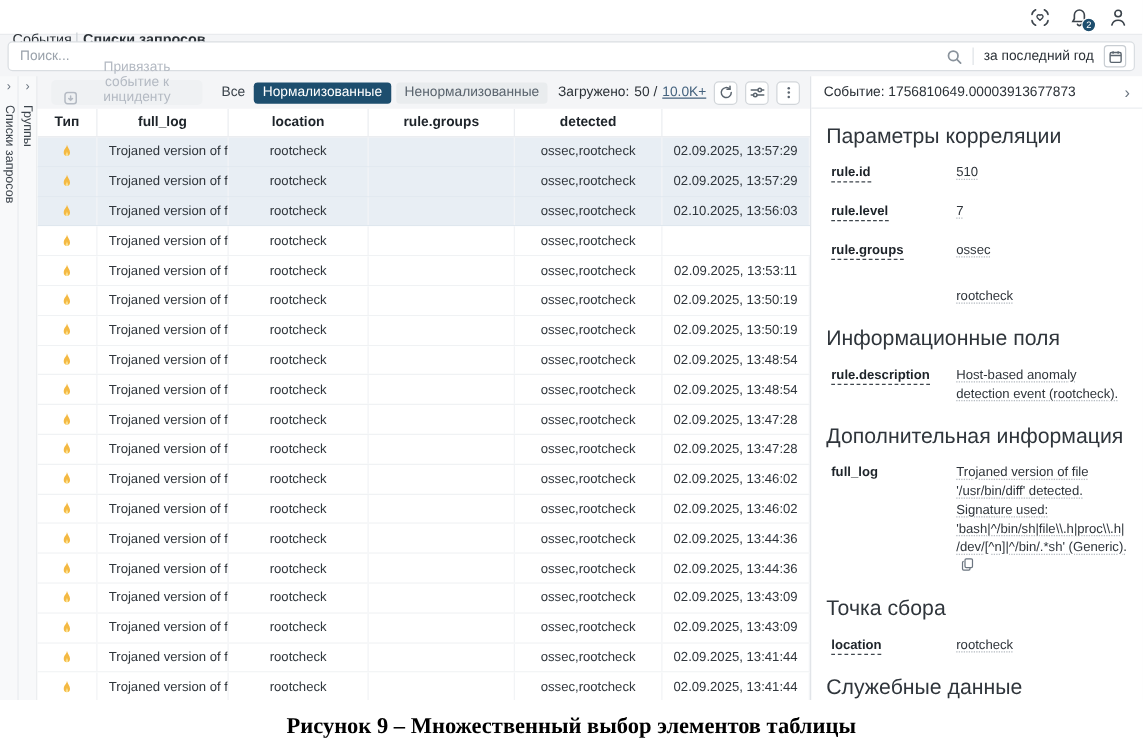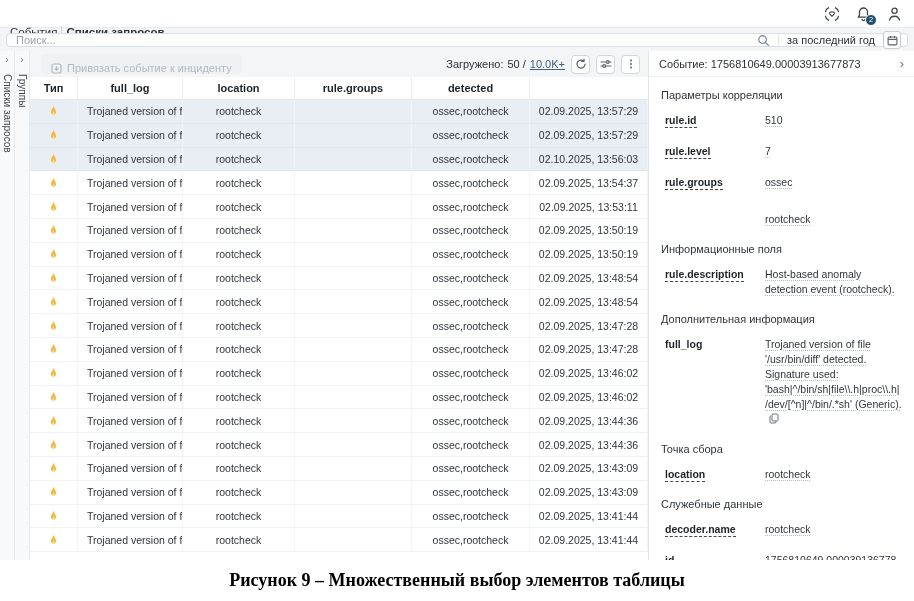--- a/index.html
+++ b/index.html
@@ -13,21 +13,21 @@
   .tabs { display:flex; align-items:flex-start; gap:4px;margin-top:40px; }
   .tab { font-size:11.5px; color:#2b3137; cursor:pointer; }
   .tab.active { font-weight:bold; }
   .tab-divider { width:1px; height:15px; background:#ccd1d6; }
   .top-icons { margin-left:auto; display:flex; align-items:center; gap:16px; }
   .iconbtn { position:relative; display:flex; align-items:center; justify-content:center; }
   .badge { position:absolute; right:-6px; bottom:-4px; width:12px; height:12px; border-radius:50%; background:#1d4e6e; color:#fff; font-size:7.5px; display:flex; align-items:center; justify-content:center; border:1.5px solid #fff; }
 
   
   .search-row { padding:5px 6px 4px 6px; flex:none; }
-  .searchbar { height:14px; background:#fff; border:1px solid #dadee2; border-radius:4px; display:flex; align-items:center; padding:0 6px 0 9px; }
+  .searchbar { height:24px; background:#fff; border:1px solid #dadee2; border-radius:4px; display:flex; align-items:center; padding:0 6px 0 9px; }
   .search-placeholder { font-size:11px; color:#9aa2ab; flex:1; }
   .vdiv { width:1px; height:14px; background:#e0e3e7; margin:0 8px; }
   .period-label { font-size:11px; color:#2b3137; margin-right:8px; white-space:nowrap; }
   .cal-btn { width:18px; height:18px; border:1px solid #c9ced3; border-radius:3px; background:#fff; display:flex; align-items:center; justify-content:center; }
 
   
   .content { flex:1; display:flex; min-height:0; }
   .strip { width:15px; flex:none; background:#f8f9fa; border-right:1px solid #e7eaed; display:flex; flex-direction:column; align-items:center; padding-top:5px; }
   .strip-chev { font-size:10px; color:#6b7580; line-height:8px; }
   .strip-label { margin-top:10px; writing-mode:vertical-rl; font-size:10px; color:#3c444c; white-space:nowrap; }
@@ -53,21 +53,21 @@
   .tr.selected { background:#e8eef4; border-bottom-color:#dfe7ee; }
   .td { font-size:10.5px; color:#2f353b; display:flex; align-items:center; justify-content:center; border-right:1px solid #f2f4f6; overflow:hidden; white-space:nowrap; }
   .td.cell-full-log { justify-content:flex-start; padding-left:9px; }
 
   
   .panel { width:266px; flex:none; background:#fff; border-left:1px solid #e2e5e9; display:flex; flex-direction:column; min-height:0; }
   .panel-header { height:26px; flex:none; display:flex; align-items:center; justify-content:space-between; padding:0 10px; border-bottom:1px solid #eceef1; }
   .panel-title { font-size:11px; color:#2b3137; }
   .panel-chev { font-size:13px; color:#6b7580; line-height:10px; }
   .panel-body { flex:1; overflow:hidden; padding:10px 12px; }
-  .section-title { font-size:11px; color:#2f353b; margin:10px 0 12px 0; }
+  .section-title { font-size:17px; color:#2f353b; margin:10px 0 12px 0; }
   .section-title:first-child { margin-top:2px; }
   .field { display:flex; margin:0 0 16px 4px; }
   .fkey { width:100px; flex:none; font-size:10.5px; font-weight:bold; color:#1d2329; padding-top:1px; }
   .fkey span { display:inline; }
   .fkey.u span { border-bottom:1px dashed #3f464d; padding-bottom:1px; }
   .fvals { flex:1; min-width:0; }
   .fval { font-size:10.5px; color:#2f353b; line-height:15px; text-decoration:underline dotted #b6bcc2; text-underline-offset:2px; margin-bottom:22px; word-wrap:break-word; }
   .fval:last-child { margin-bottom:0; }
   .copy-ic { display:inline-block; margin-left:4px; vertical-align:-1px; }
 
@@ -150,20 +150,25 @@
         <div class="toolbar">
           <button class="bind-btn" disabled="">
             <span>
               <svg width="11" height="11" viewBox="0 0 11 11" fill="none" stroke="#b4bac3" stroke-width="1.2" stroke-linecap="round">
                 <rect x="1" y="1" width="9" height="9" rx="2"></rect>
                   <path d="M5.5 3.8 V7.2 M4 5.8 L5.5 7.2 L7 5.8"></path>
               </svg>
             </span>
             <span>Привязать событие к инциденту</span>
           </button>
+          <div class="pills" id="pills">
+              <div class="pill plain">Все</div>
+              <div class="pill active">Нормализованные</div>
+              <div class="pill inactive">Ненормализованные</div>
+            </div>
           <div class="loaded">
             <span>Загружено:</span>
             <span>50 / </span>
               <span class="loaded-link">10.0K+</span>
             <span class="sq-btn">
               <svg width="12" height="12" viewBox="0 0 12 12" fill="none" stroke="#5a646e" stroke-width="1.2" stroke-linecap="round">
                 <path d="M10 6 a4 4 0 1 1 -1.2 -2.8"></path>
                   <path d="M9 1 V3.4 H6.6"></path>
               </svg>
             </span>
@@ -244,21 +249,20 @@
                     <svg width="9" height="12" viewBox="0 0 10 13">
                       <path d="M5 0.5 C5.3 3 2.2 4.4 2.2 7.6 a2.8 3 0 0 0 5.6 0 C7.8 5.2 5.8 3.6 5 0.5 Z" fill="#f4b942"></path>
                       <path d="M5 6.5 C5.1 8 3.9 8.4 3.9 9.7 a1.1 1.3 0 0 0 2.2 0 C6.1 8.7 5.4 8 5 6.5 Z" fill="#fbe08e"></path>
                     </svg>
                   </span>
                 </div>
                 <div class="td cell-full-log">Trojaned version of file '/bi...</div>
                 <div class="td">rootcheck</div>
                 <div class="td"></div>
                 <div class="td">ossec,rootcheck</div>
-                <div class="td">02.09.2025, 13:54:37</div>
               </div>
               <div class="trow tr">
                 <div class="td cell-type">
                   <span>
                     <svg width="9" height="12" viewBox="0 0 10 13">
                       <path d="M5 0.5 C5.3 3 2.2 4.4 2.2 7.6 a2.8 3 0 0 0 5.6 0 C7.8 5.2 5.8 3.6 5 0.5 Z" fill="#f4b942"></path>
                       <path d="M5 6.5 C5.1 8 3.9 8.4 3.9 9.7 a1.1 1.3 0 0 0 2.2 0 C6.1 8.7 5.4 8 5 6.5 Z" fill="#fbe08e"></path>
                     </svg>
                   </span>
                 </div>

